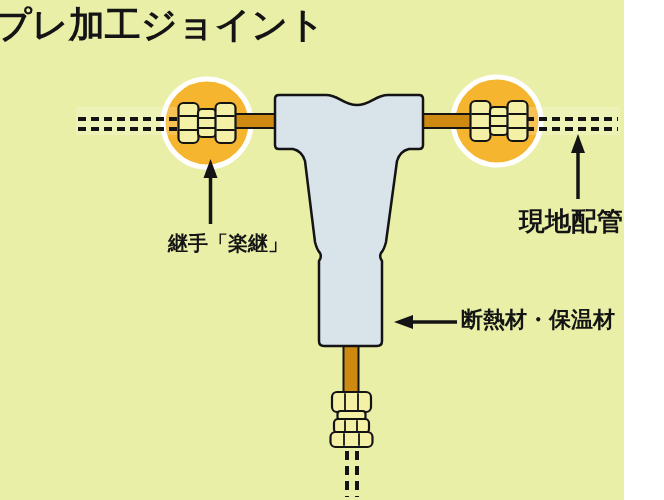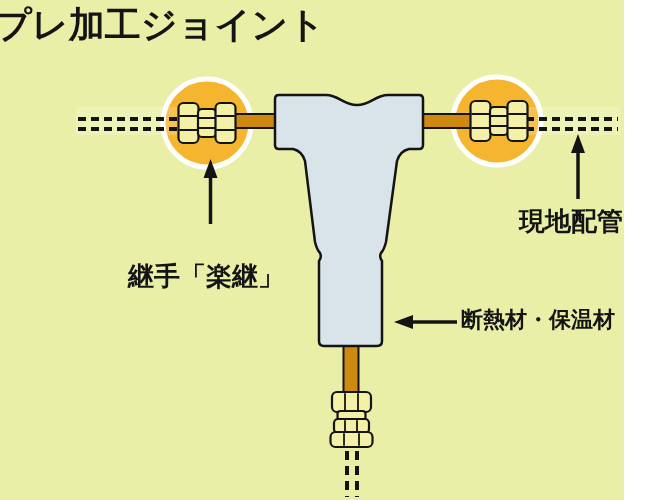--- a/index.html
+++ b/index.html
@@ -8,22 +8,22 @@
     background:var(--background,#E9EFA7);
     font-family:Liberation Serif, serif;
     color:var(--text,#141414);
   }
   .stage svg{position:absolute;left:0;top:0;}
   .jp-label{position:absolute;font-weight:600;white-space:nowrap;}
   .diagram-title{
     position:absolute;left:-5px;top:2px;font-size:36px;line-height:46px;
     font-weight:700;white-space:nowrap;letter-spacing:0;
   }
-  .label-fitting{left:128px;top:226px;width:160px;text-align:left;
-    font-size:26px;line-height:34px;margin-top:34px;}
+  .label-fitting{left:128px;top:226px;width:160px;text-align:right;
+    font-size:20px;line-height:34px;}
   .label-site{left:506px;top:203px;font-size:26px;line-height:37px;margin-left:13px;}
   .label-insulation{left:461px;top:302px;font-size:22px;line-height:36px;}
 
   .halo{fill:var(--highlight-circle,#F5B52E);stroke:var(--circle-rim,#FFFFFF);stroke-width:5;}
   .dash-bg{fill:#ffffff;opacity:0.18;}
   .dash{stroke:var(--outline,#141414);stroke-width:4;fill:none;stroke-dasharray:8 5;}
   .dash-v{stroke:var(--outline,#141414);stroke-width:4;fill:none;stroke-dasharray:9 6;}
   .pipe{fill:var(--pipe-copper,#CE8A10);stroke:var(--outline,#141414);stroke-width:2;}
   .joint-body{fill:var(--joint-insulation,#D9E3EA);stroke:var(--outline,#141414);stroke-width:2.5;stroke-linejoin:round;}
   .nut{fill:var(--fitting-brass,#F4F0A6);stroke:var(--outline,#141414);stroke-width:2.2;}

